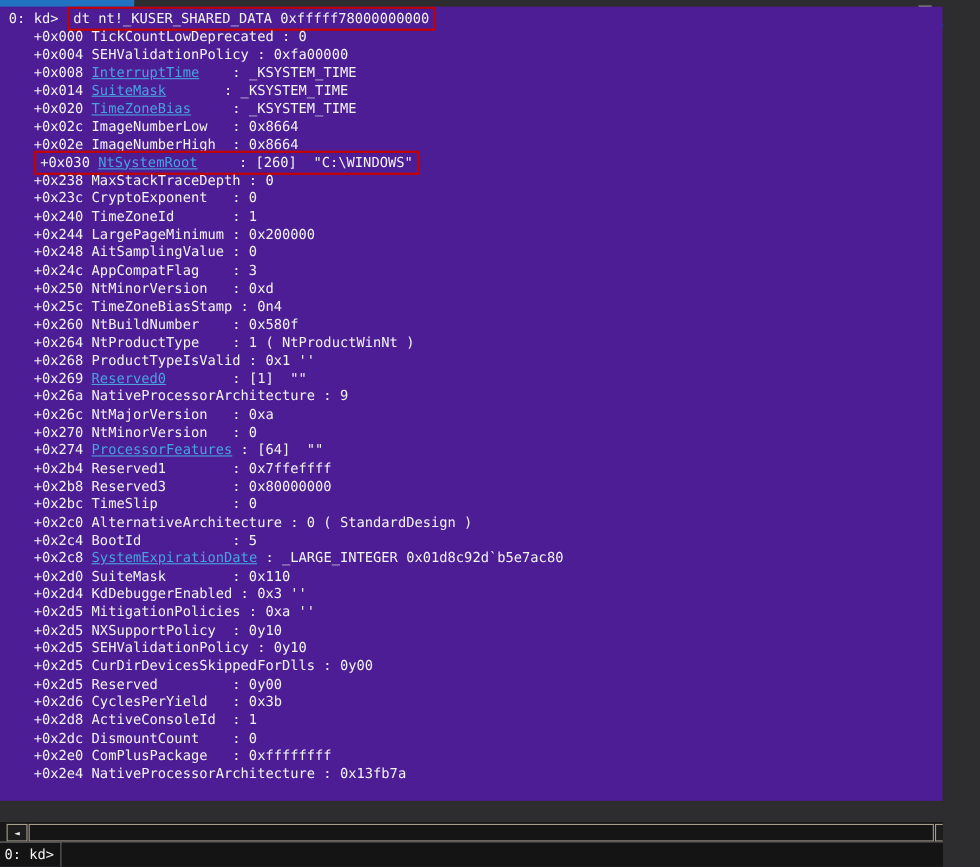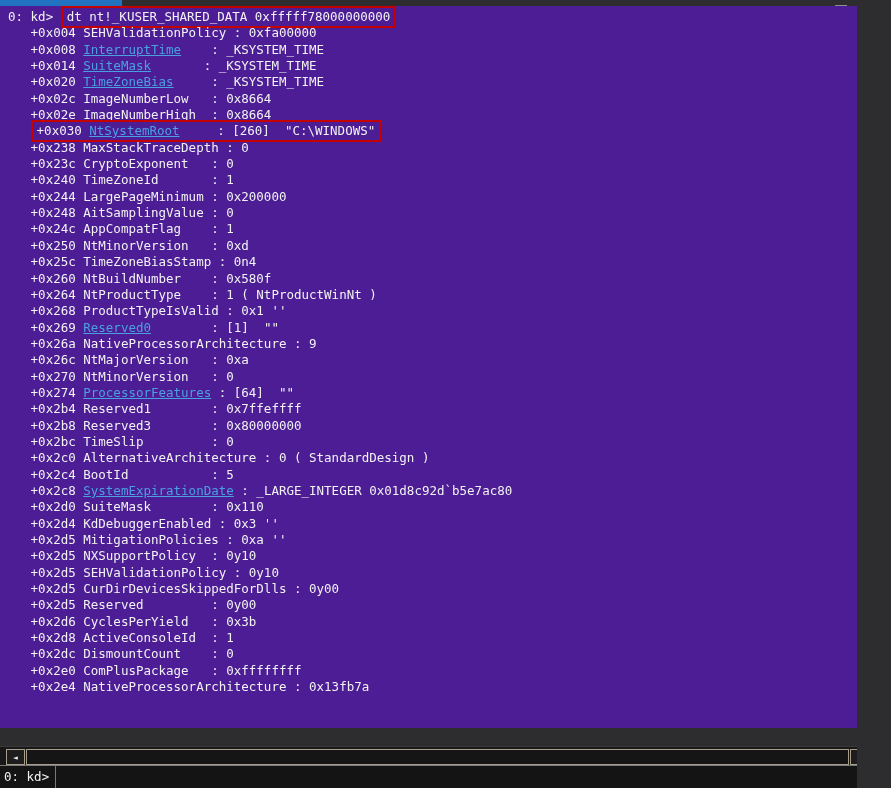--- a/index.html
+++ b/index.html
@@ -61,33 +61,34 @@
     </div>
     <div class="winmenu">
       <span class="bar"></span>
       <span class="tri"></span>
     </div>
   </div>
   <div class="accent"></div>
 
   <div class="content">
       <div class="line"><span>0: kd&gt; </span><span class="redbox"><span>dt nt!_KUSER_SHARED_DATA 0xfffff78000000000</span></span></div>
+      <div class="line"><span>   +0x000 TickCountLowDeprecated : 0</span></div>
       <div class="line"><span>   +0x004 SEHValidationPolicy : 0xfa00000</span></div>
       <div class="line"><span>   +0x008 </span><a class="dml-link">InterruptTime</a><span>    : _KSYSTEM_TIME</span></div>
       <div class="line"><span>   +0x014 </span><a class="dml-link">SuiteMask</a><span>       : _KSYSTEM_TIME</span></div>
       <div class="line"><span>   +0x020 </span><a class="dml-link">TimeZoneBias</a><span>     : _KSYSTEM_TIME</span></div>
       <div class="line"><span>   +0x02c ImageNumberLow   : 0x8664</span></div>
       <div class="line"><span>   +0x02e ImageNumberHigh  : 0x8664</span></div>
       <div class="line"><span>   </span><span class="redbox"><span>+0x030 </span><a class="dml-link">NtSystemRoot</a><span>     : [260]  "C:\WINDOWS"</span></span></div>
       <div class="line"><span>   +0x238 MaxStackTraceDepth : 0</span></div>
       <div class="line"><span>   +0x23c CryptoExponent   : 0</span></div>
       <div class="line"><span>   +0x240 TimeZoneId       : 1</span></div>
       <div class="line"><span>   +0x244 LargePageMinimum : 0x200000</span></div>
       <div class="line"><span>   +0x248 AitSamplingValue : 0</span></div>
-      <div class="line"><span>   +0x24c AppCompatFlag    : 1</span></div>
+      <div class="line"><span>   +0x24c AppCompatFlag    : 3</span></div>
       <div class="line"><span>   +0x250 NtMinorVersion   : 0xd</span></div>
       <div class="line"><span>   +0x25c TimeZoneBiasStamp : 0n4</span></div>
       <div class="line"><span>   +0x260 NtBuildNumber    : 0x580f</span></div>
       <div class="line"><span>   +0x264 NtProductType    : 1 ( NtProductWinNt )</span></div>
       <div class="line"><span>   +0x268 ProductTypeIsValid : 0x1 ''</span></div>
       <div class="line"><span>   +0x269 </span><a class="dml-link">Reserved0</a><span>        : [1]  ""</span></div>
       <div class="line"><span>   +0x26a NativeProcessorArchitecture : 9</span></div>
       <div class="line"><span>   +0x26c NtMajorVersion   : 0xa</span></div>
       <div class="line"><span>   +0x270 NtMinorVersion   : 0</span></div>
       <div class="line"><span>   +0x274 </span><a class="dml-link">ProcessorFeatures</a><span> : [64]  ""</span></div>

